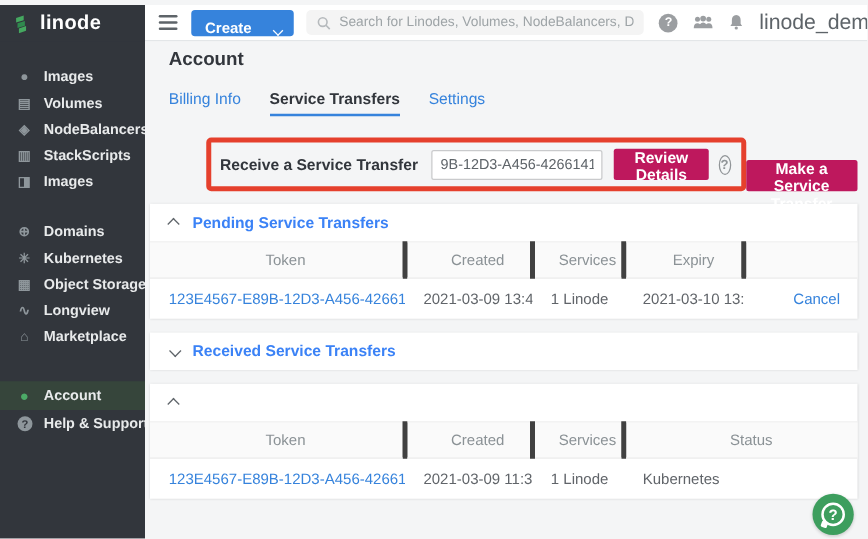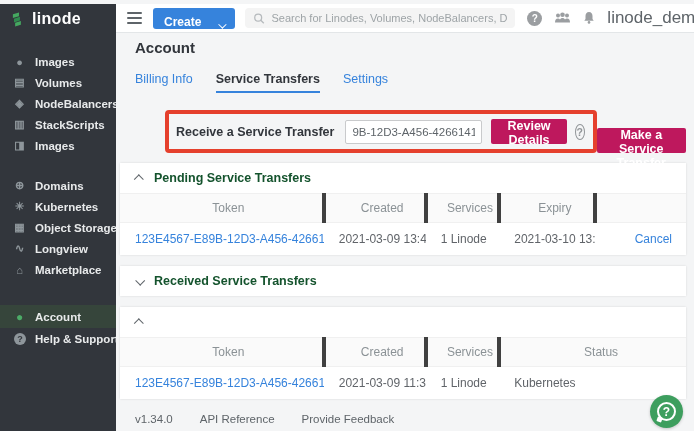--- a/index.html
+++ b/index.html
@@ -51,21 +51,21 @@
   .btn-blue { background:#be185d; color:#fff; border:none; border-radius:2px; height:25px; padding:0 13px; font-family:Liberation Sans, sans-serif; font-size:12.5px; font-weight:bold; cursor:pointer; }
   .help-o { width:16px; height:16px; border-radius:50%; border:1px solid #919598; color:#919598; font-size:10.5px; font-weight:bold; display:flex; align-items:center; justify-content:center; margin-left:8px; cursor:pointer; background:transparent; }
   .make-btn { margin-left:auto; }
 
   .panel { background:#fff; margin:0 0 11px 0; box-shadow:0 0 2px rgba(0,0,0,.12); }
   .panel.first { margin-top:10px; }
   .panel-header { display:flex; align-items:center; height:30px; padding:0 16px; cursor:pointer; }
   .caret { width:7px; height:7px; border-left:1.6px solid #5e6469; border-top:1.6px solid #5e6469; margin-right:11px; flex:none; }
   .caret.up { transform:rotate(45deg) translateY(1px); }
   .caret.down { transform:rotate(225deg) translateY(1px); }
-  .panel-title { font-size:12.5px; font-weight:bold; color:#14532d; }
+  .panel-title { font-size:12.5px; font-weight:bold; color:#3b82f6; }
 
   table { width:100%; border-collapse:collapse; table-layout:fixed; font-size:12px; }
   thead th { background:#fafafa; border-top:1px solid #f0f0f0; border-bottom:1px solid #f0f0f0; color:#8b9296; font-weight:normal; text-align:center; padding:7px 0 7px 15px; }
   thead th + th { border-left:4px solid #404040; }
   tbody td { padding:9px 0 9px 15px; color:#606469; overflow:hidden; white-space:nowrap; }
   a.link { color:#3683dc; text-decoration:none; cursor:pointer; }
   td.action-cell, th.action-cell { text-align:right; padding-right:14px; }
 
   .footer { display:flex; gap:27px; margin:14px 0 0 15px; font-size:11.5px; color:#5e6469; }
   .footer a { color:#5e6469; text-decoration:none; cursor:pointer; }
@@ -273,24 +273,19 @@
           <tr>
             <td><a class="link">123E4567-E89B-12D3-A456-426614174001</a></td>
             <td>2021-03-09 11:33</td>
             <td>1 Linode</td>
             <td>Kubernetes</td>
           </tr>
         </tbody>
       </table>
     </div>
 
-    <div class="footer">
-      <span>v1.34.0</span>
-      <a>API Reference</a>
-      <a>Provide Feedback</a>
-    </div>
   </div>
 
   <div class="help-bubble">
     <span class="ring">?</span>
   </div>
 
 </div>
 
 </body></html>

